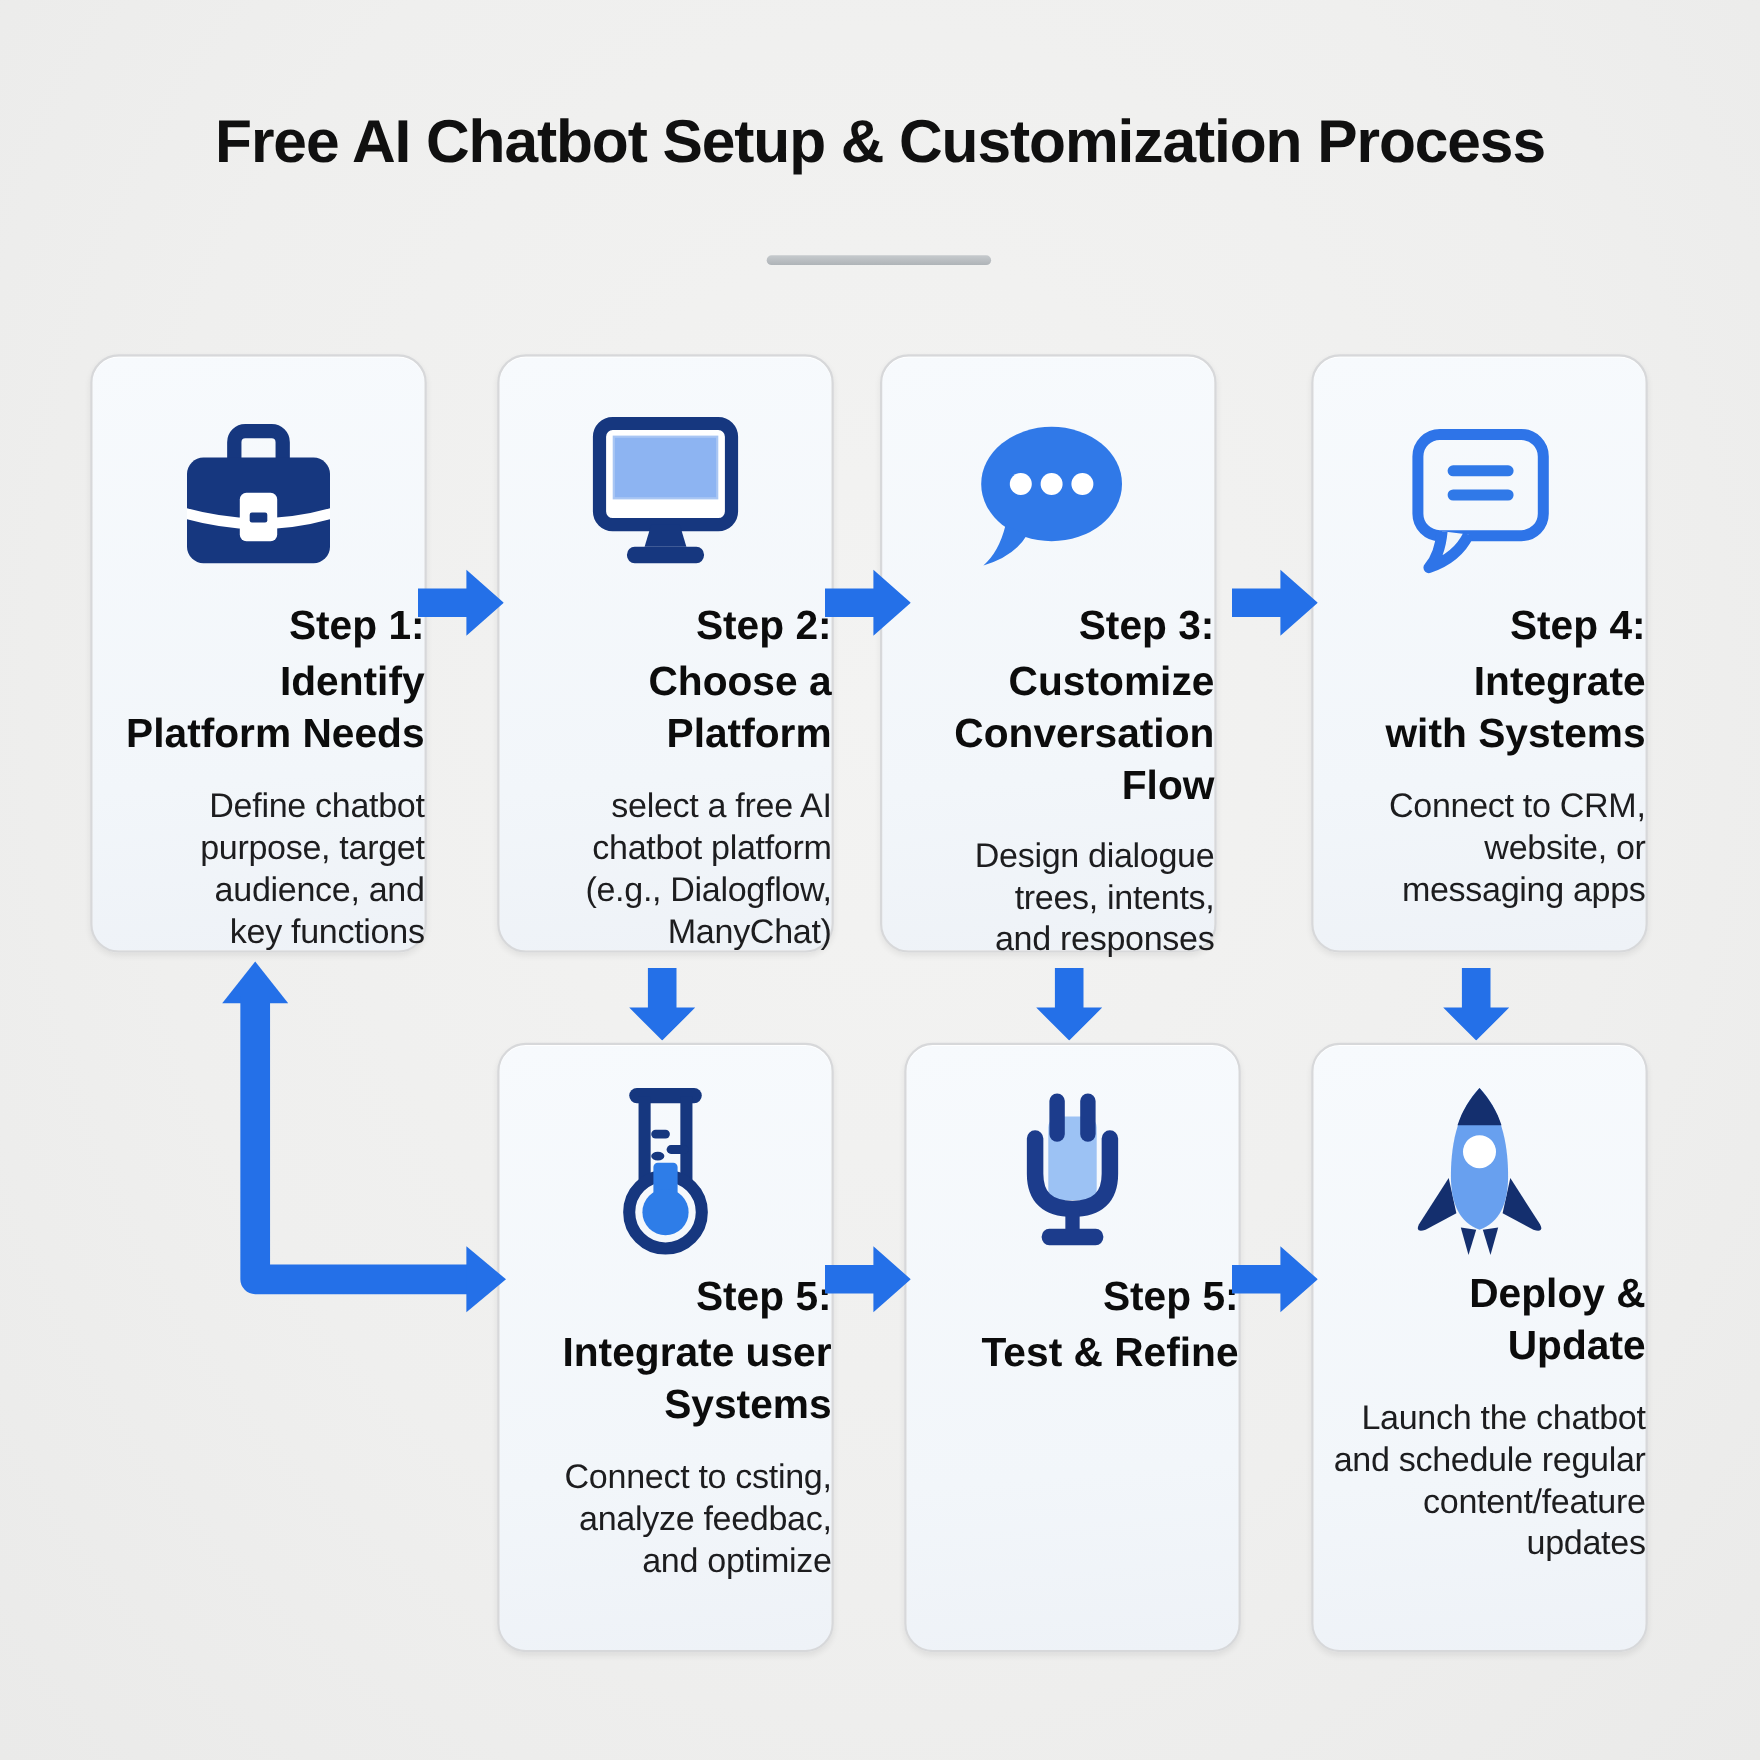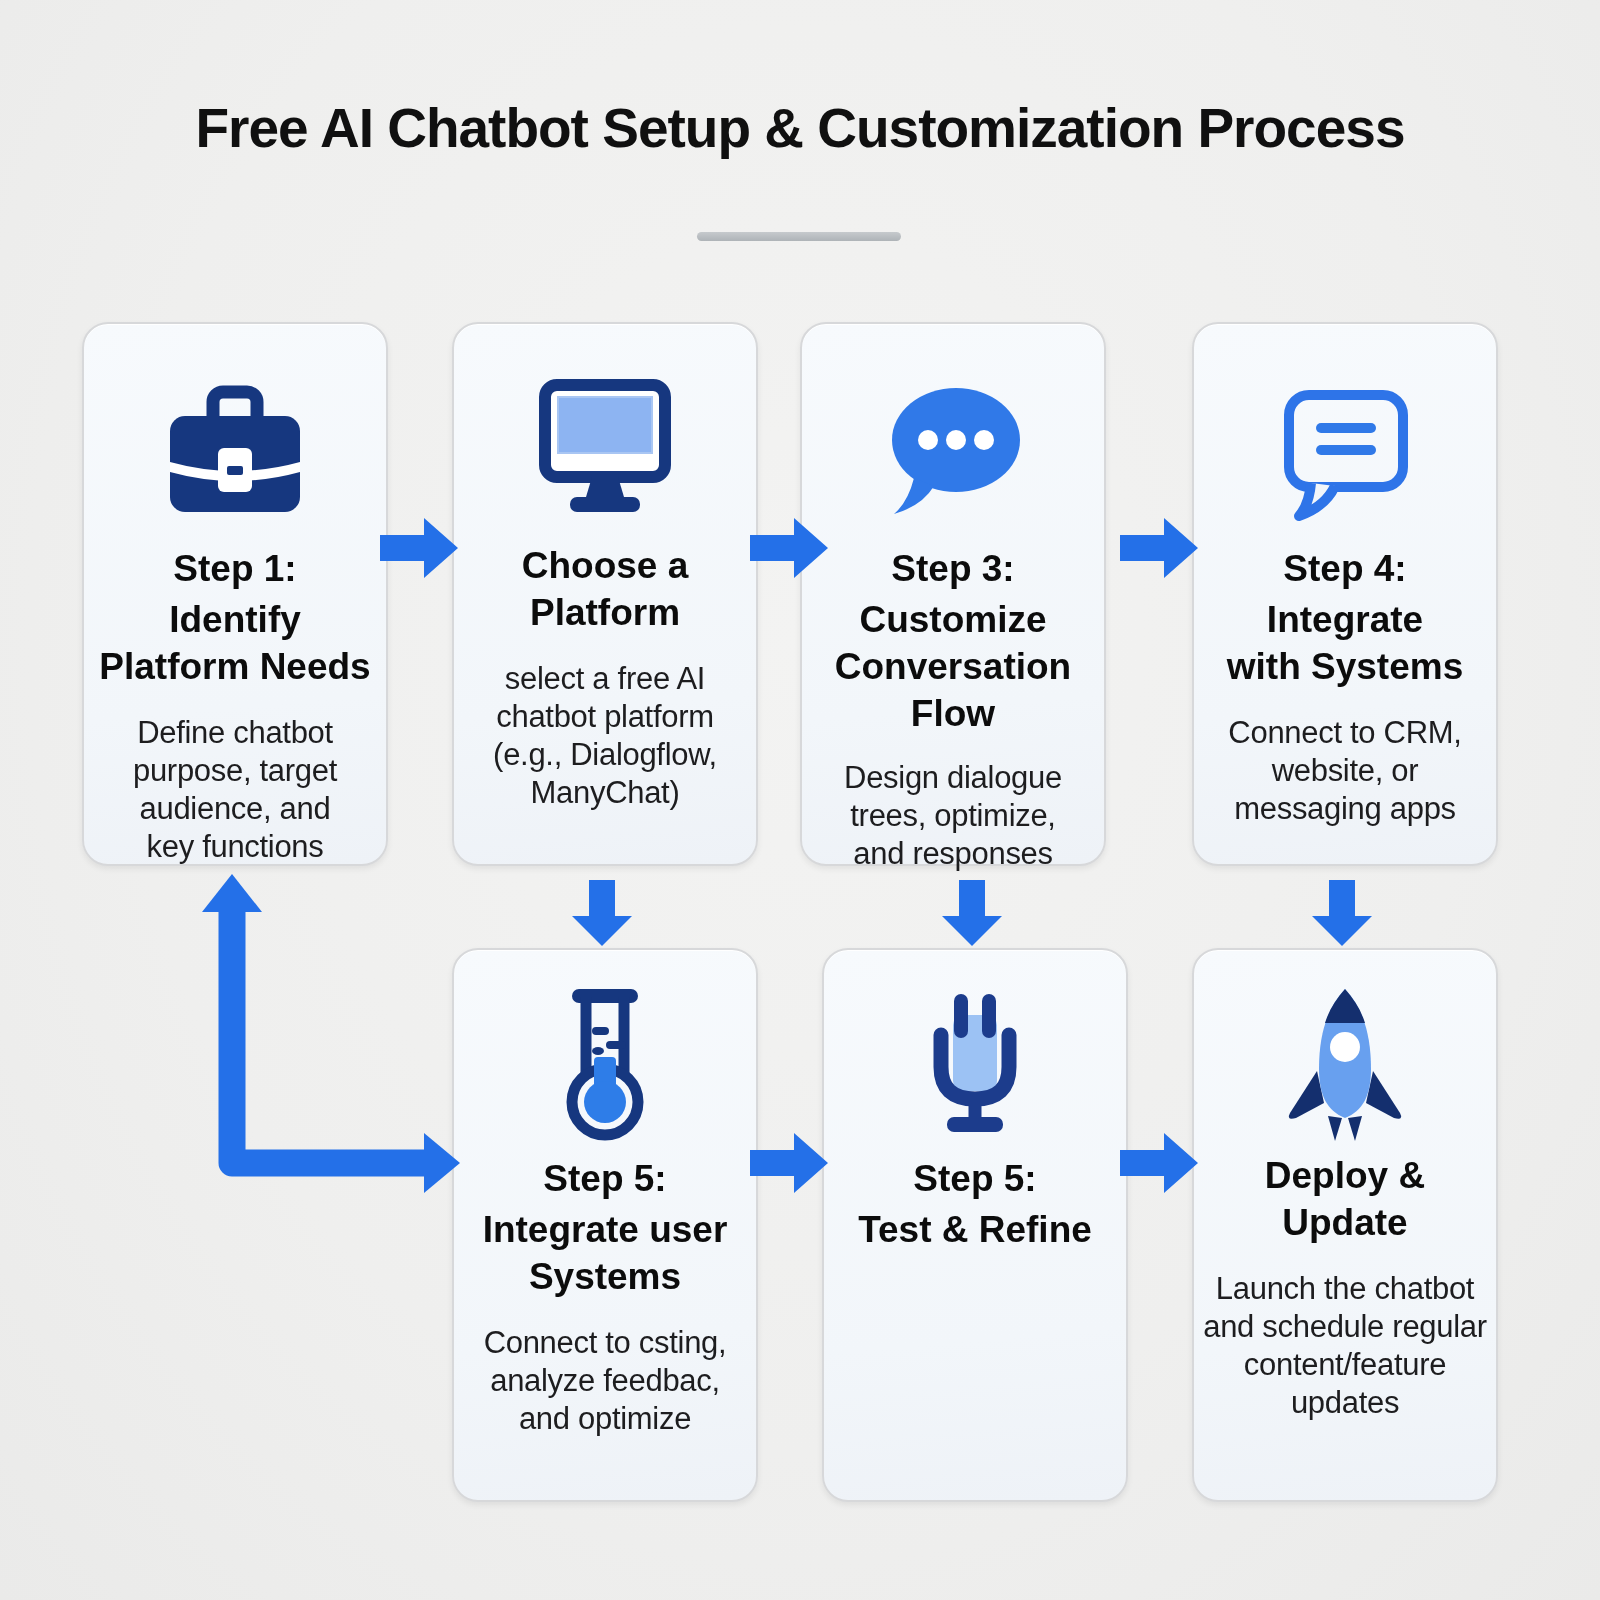--- a/index.html
+++ b/index.html
@@ -19,21 +19,21 @@
   .divider{
     position:absolute;left:697px;top:232px;width:204px;height:9px;
     border-radius:5px;background:linear-gradient(#c6cacd,#aeb3b7);
   }
   .card{
     position:absolute;width:302px;
     background:linear-gradient(175deg,#f7fafd 0%,#f2f6fa 70%,#eef2f7 100%);
     border:2px solid #d7d8da;
     border-radius:26px;
     box-shadow:0 3px 6px rgba(0,0,0,0.07), inset 0 1px 0 #ffffff;
-    text-align:center;
+    text-align:right;
   }
   .row1{top:322px;height:540px;}
   .row2{top:948px;height:550px;}
   .c1{left:82px;}  .c2{left:452px;}  .c3{left:800px;}  .c4{left:1192px;}
   .c5{left:452px;} .c6{left:822px;}  .c7{left:1192px;}
   .icon-wrap{margin-top:48px;height:166px;display:flex;align-items:center;justify-content:center;}
   .row2 .icon-wrap{margin-top:32px;}
   .card-step{margin-top:8px;font-size:37px;line-height:46px;font-weight:bold;color:#0c0c0c;}
   .card-heading{margin-top:4px;font-size:37px;line-height:47px;font-weight:bold;color:#0c0c0c;
     white-space:pre-line;min-height:96px;}
@@ -71,20 +71,21 @@
 
   <div class="card row1 c2">
     <div class="icon-wrap">
       <svg width="150" height="160" viewBox="0 0 150 160">
         <rect x="15" y="10" width="120" height="92" rx="12" fill="#ffffff" stroke="#16377f" stroke-width="12"></rect>
         <rect x="28" y="22" width="94" height="56" fill="#8db4f2" stroke="#a9c6f3" stroke-width="2"></rect>
         <path d="M62,102 L88,102 L94,122 L56,122 Z" fill="#16377f"></path>
         <rect x="40" y="122" width="70" height="15" rx="7" fill="#16377f"></rect>
       </svg>
     </div>
+    <div class="card-step">Step 2:</div>
     <div class="card-heading">Choose a
 Platform</div>
     <div class="card-body">select a free AI
 chatbot platform
 (e.g., Dialogflow,
 ManyChat)</div>
   </div>
 
   <div class="card row1 c3">
     <div class="icon-wrap">
@@ -93,21 +94,21 @@
         <path d="M36,98 Q30,122 16,134 Q44,126 56,106 Z" fill="#3079e8"></path>
         <circle cx="50" cy="60" r="10" fill="#ffffff"></circle>
         <circle cx="78" cy="60" r="10" fill="#ffffff"></circle>
         <circle cx="106" cy="60" r="10" fill="#ffffff"></circle>
       </svg>
     </div>
     <div class="card-step">Step 3:</div>
     <div class="card-heading">Customize
 Conversation Flow</div>
     <div class="card-body">Design dialogue
-trees, optimize,
+trees, intents,
 and responses</div>
   </div>
 
   <div class="card row1 c4">
     <div class="icon-wrap">
       <svg width="145" height="145" viewBox="0 0 145 145">
         <rect x="16" y="12" width="114" height="92" rx="20" fill="none" stroke="#2e74e8" stroke-width="10"></rect>
         <path d="M38,100 Q36,122 26,133 Q52,124 62,103" fill="#f2f6fa" stroke="#2e74e8" stroke-width="10" stroke-linejoin="round"></path>
         <line x1="48" y1="45" x2="98" y2="45" stroke="#3079e8" stroke-width="10" stroke-linecap="round"></line>
         <line x1="48" y1="67" x2="98" y2="67" stroke="#3079e8" stroke-width="10" stroke-linecap="round"></line>

